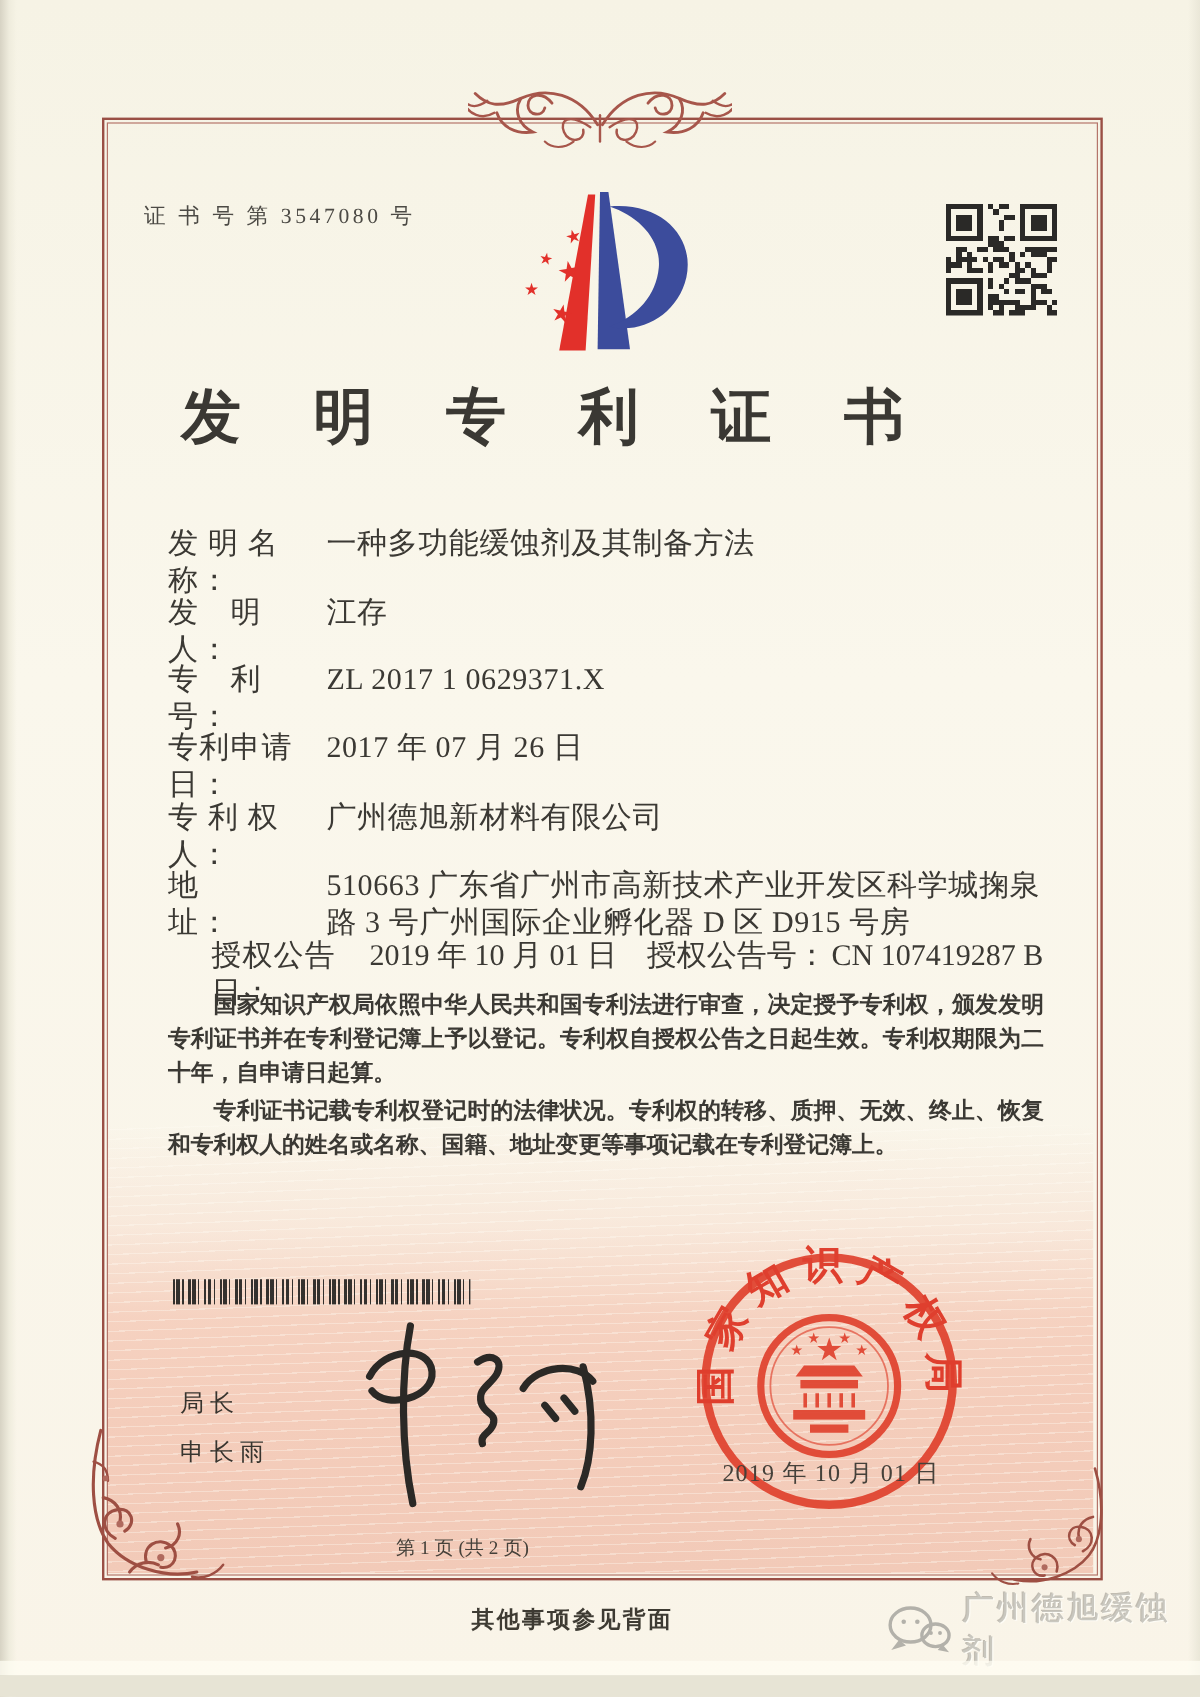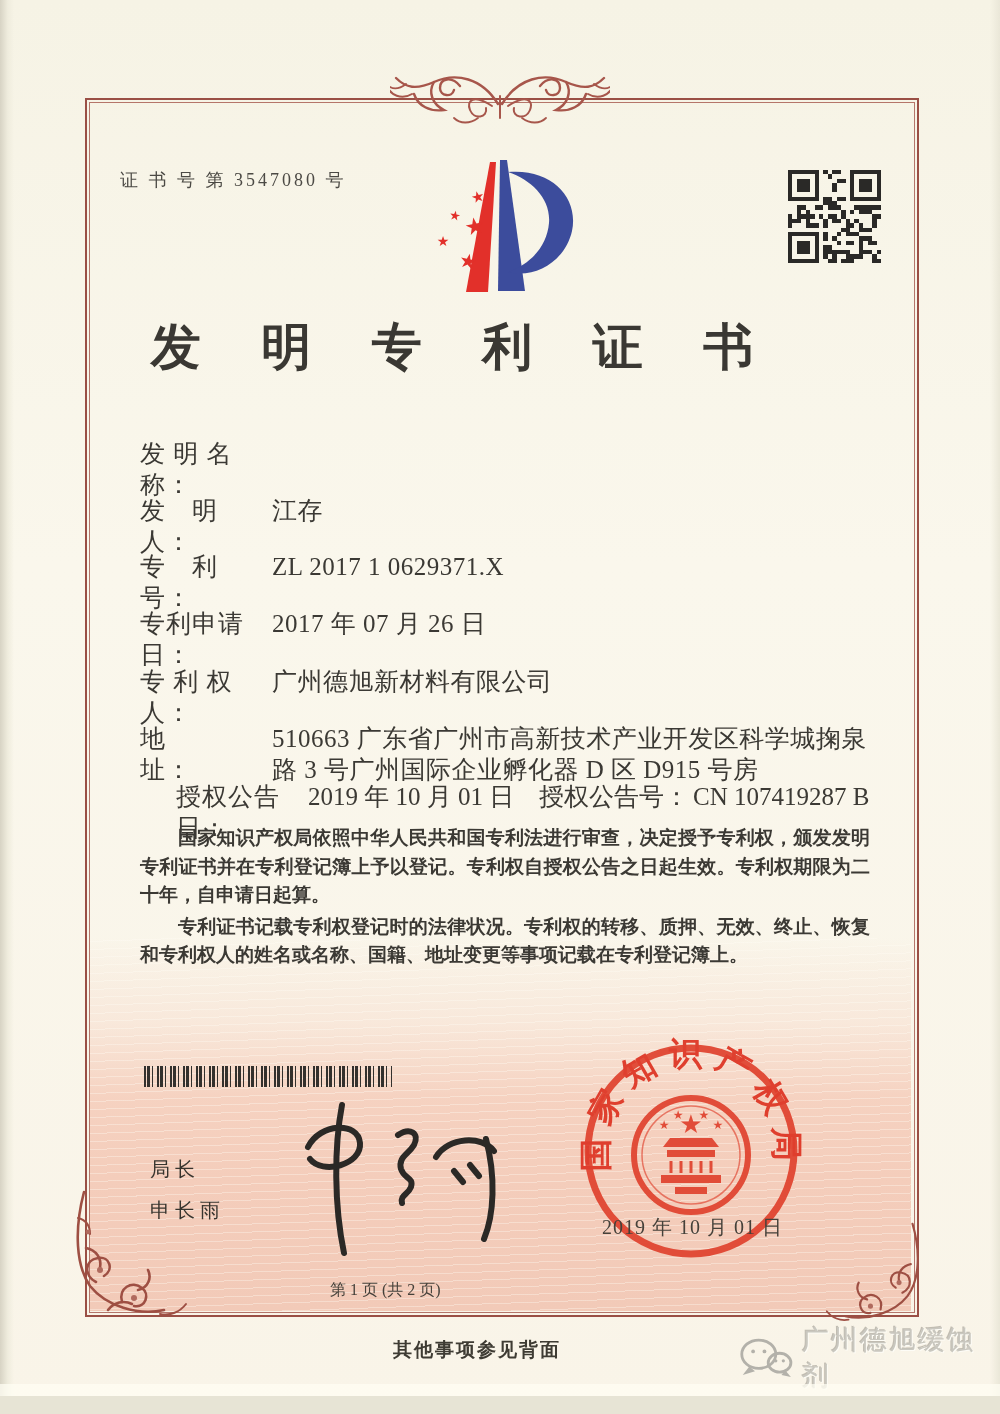--- a/index.html
+++ b/index.html
@@ -261,20 +261,21 @@
         <rect x="16" y="2" width="3" height="3"></rect>
       <path d="M0,14h7v7h-7z M1,15v5h5v-5z" fill-rule="evenodd"></path>
         <rect x="2" y="16" width="3" height="3"></rect>
     </g>
   </svg>
 
   <div class="title">发 明 专 利 证 书</div>
 
   <div class="field-row row-name">
     <span class="field-label">发 明 名 称：</span>
+    <span class="field-value">一种多功能缓蚀剂及其制备方法</span>
   </div>
   <div class="field-row row-inventor">
     <span class="field-label">发　明　人：</span>
     <span class="field-value">江存</span>
   </div>
   <div class="field-row row-patentno">
     <span class="field-label">专　利　号：</span>
     <span class="field-value">ZL 2017 1 0629371.X</span>
   </div>
   <div class="field-row row-filing">

